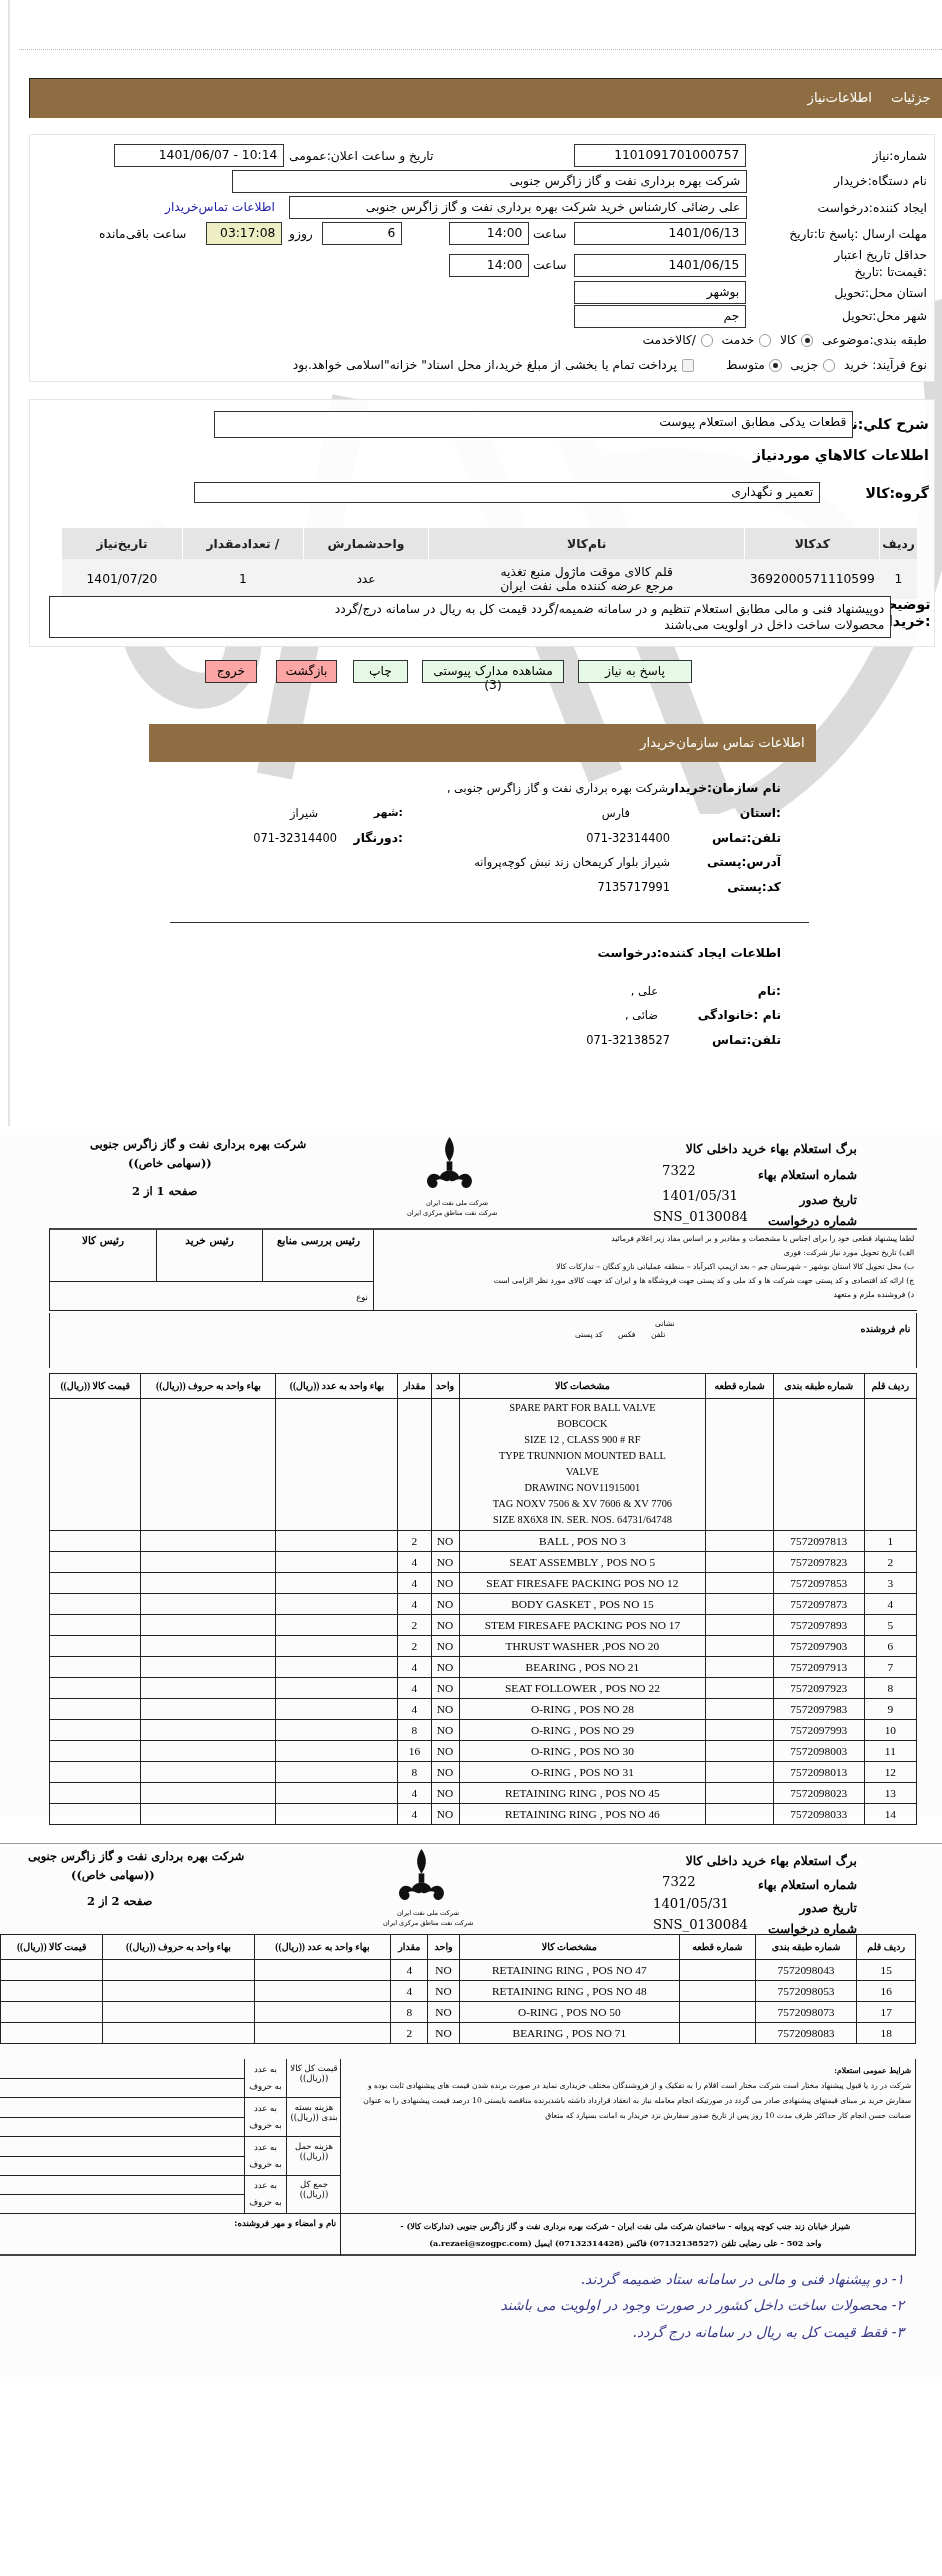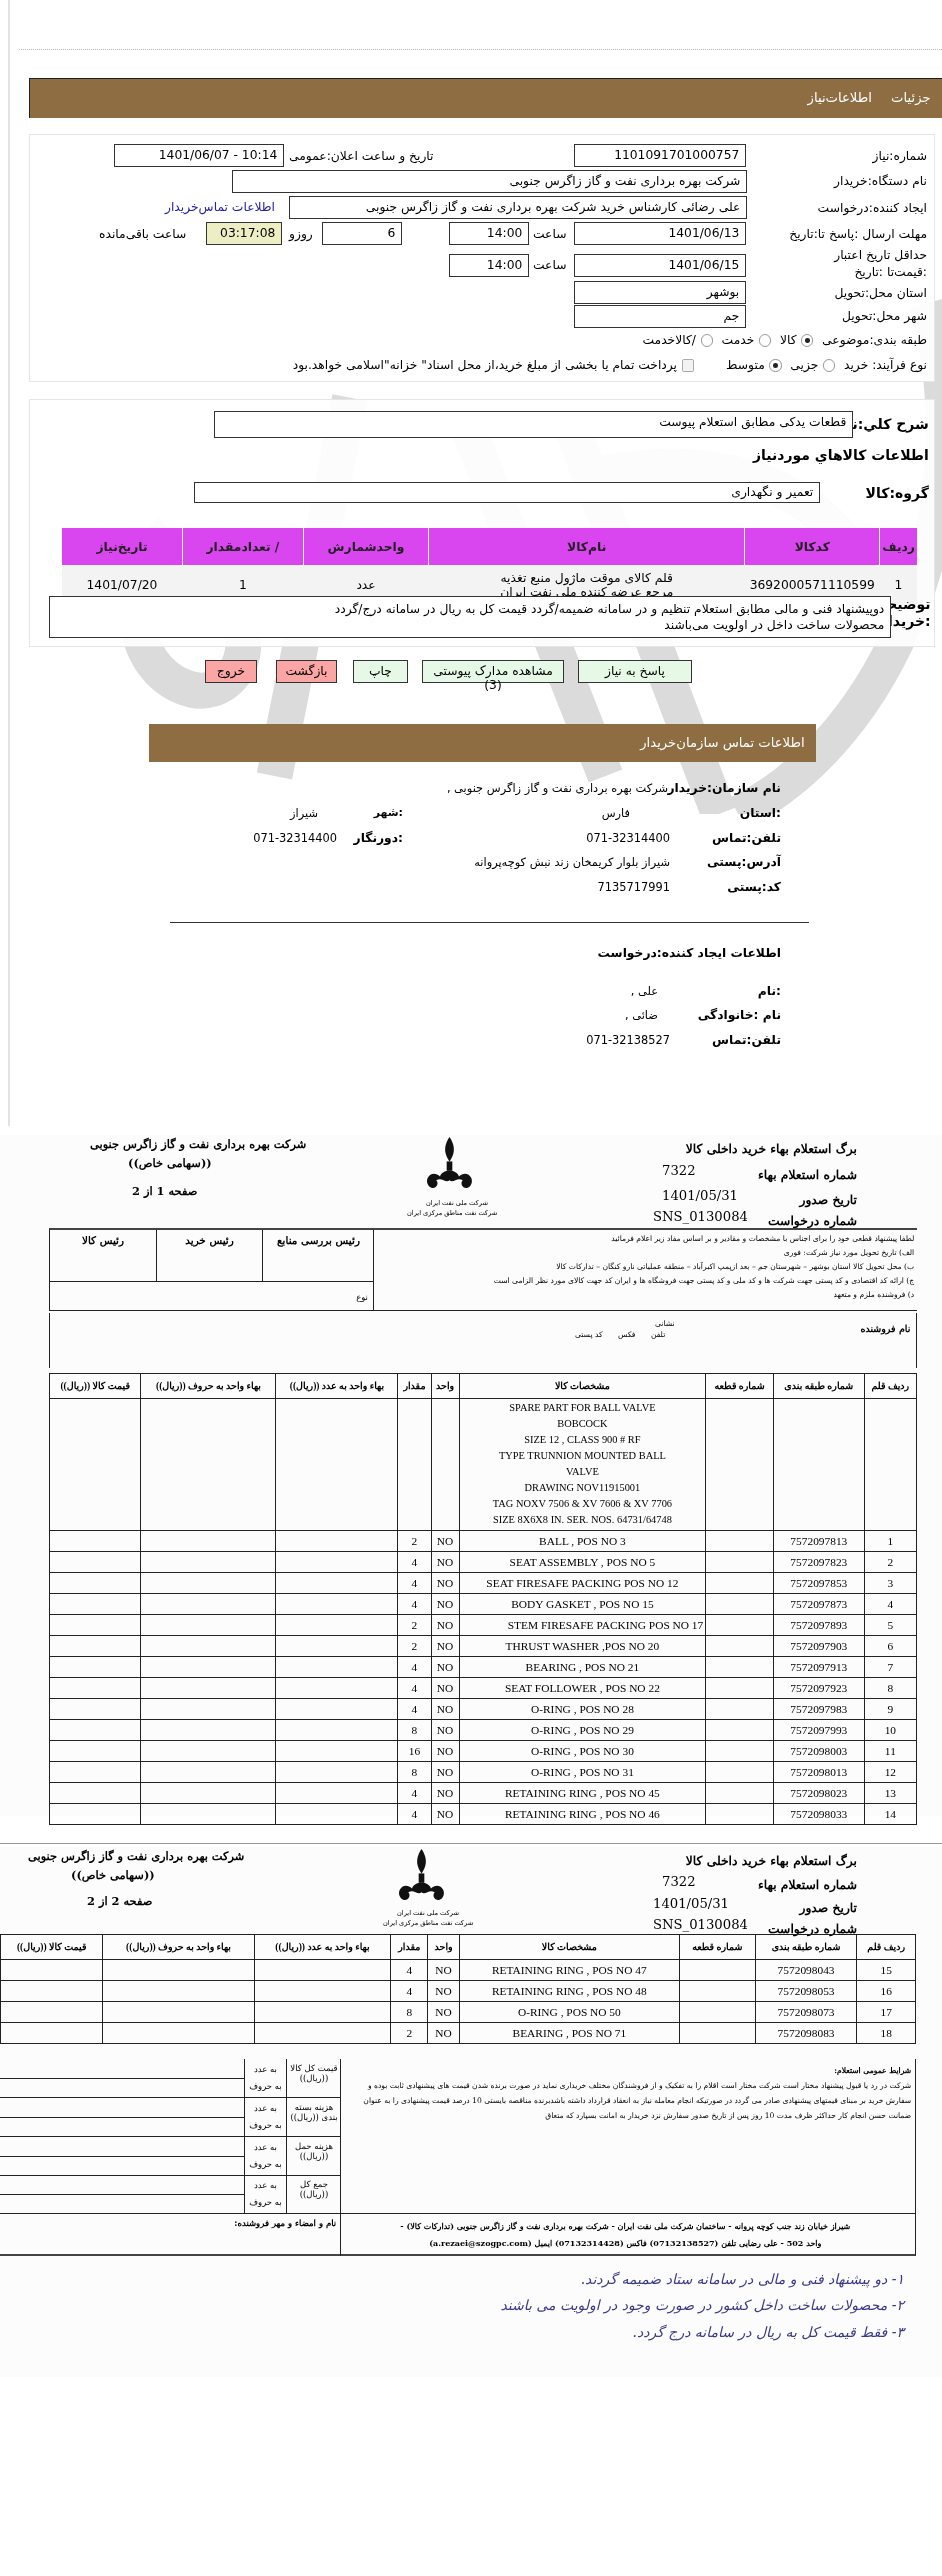--- a/index.html
+++ b/index.html
@@ -13,21 +13,21 @@
   .lbl { position: absolute; font-size: 12.3px; direction: rtl; white-space: nowrap; }
   .box { position: absolute; border: 0.9px solid #333; border-bottom-width: 1.9px; background: #fff; height: 23px; padding: 2.8px 5.7px; font-size: 12.3px; direction: rtl; white-space: nowrap; overflow: hidden; }
   .box.ltr { direction: ltr; text-align: right; }
   .timer { background: #eeeec4; }
   .link { color: #2222aa; }
   .radio { display: inline-block; width: 12.3px; height: 12.3px; border-radius: 50%; border: 0.9px solid #999; background: #fff; vertical-align: middle; margin: 0 4.7px; position: relative; }
   .radio.on::after { content: ""; position: absolute; left: 2.8px; top: 2.8px; width: 4.7px; height: 4.7px; border-radius: 50%; background: #222; }
   .chk { display: inline-block; width: 12.3px; height: 12.3px; border: 0.9px solid #aaa; background: #f3f3f3; vertical-align: middle; margin: 0 4.7px; border-radius: 1.9px; }
   .bold { font-weight: bold; font-size: 14px; }
   table.items { position: absolute; left: 61px; top: 528px; width: 856px; border-collapse: collapse; direction: rtl; font-size: 12.3px; }
-  table.items th { background: #d946ef; color: #222; height: 37px; font-weight: bold; border-left: 1.9px solid #fff; }
+  table.items th { background: #e5e5e5; color: #222; height: 31px; font-weight: bold; border-left: 1.9px solid #fff; }
   table.items td { background: #f3f3f3; height: 40px; text-align: center; }
   .btn { position: absolute; height: 23px; border: 0.9px solid #333; border-bottom-width: 1.9px; border-right-width: 1.9px; font-size: 12.3px; text-align: center; padding-top: 2.8px; direction: rtl; }
   .btn.green { background: #e6f9e6; }
   .btn.pink { background: #fca5a5; }
   .contact-bar { position: absolute; left: 149px; top: 724px; width: 667px; height: 38px; background: #8e6d42; color: #fff; direction: rtl; padding: 11.4px 11.4px; font-size: 13.2px; }
   .hr { position: absolute; left: 170px; width: 639px; top: 922px; border-top: 1.9px solid #333; }
   
   .doc { position: absolute; left: 0; width: 942px; background: #fcfcfc; font-family: "DejaVu Serif", serif; }
   .doc .t { position: absolute; direction: rtl; white-space: nowrap; }
   .logo { position: absolute; width: 57px; height: 66px; }
@@ -300,21 +300,21 @@
           <td style="height: 21px;"></td>
           <td style="height: 21px;">7572097873</td>
           <td style="height: 21px;">4</td>
         </tr>
         <tr>
           <td style="height: 21px;"></td>
           <td style="height: 21px;"></td>
           <td style="height: 21px;"></td>
           <td style="height: 21px;">2</td>
           <td style="height: 21px;">NO</td>
-          <td style="height: 21px; text-align: right;">STEM FIRESAFE PACKING POS NO 17</td>
+          <td style="height: 21px;">STEM FIRESAFE PACKING POS NO 17</td>
           <td style="height: 21px;"></td>
           <td style="height: 21px;">7572097893</td>
           <td style="height: 21px;">5</td>
         </tr>
         <tr>
           <td style="height: 21px;"></td>
           <td style="height: 21px;"></td>
           <td style="height: 21px;"></td>
           <td style="height: 21px;">2</td>
           <td style="height: 21px;">NO</td>

